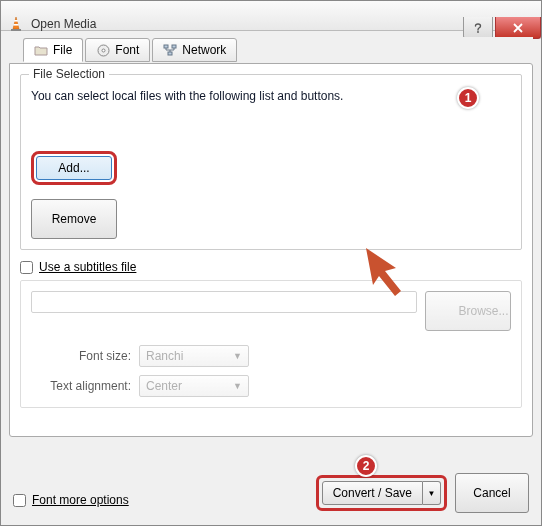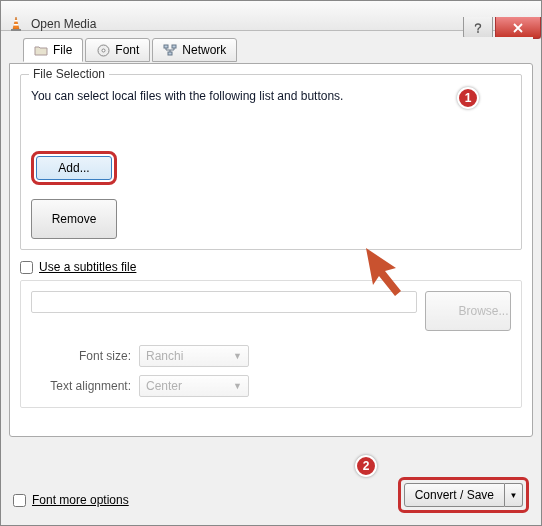--- a/index.html
+++ b/index.html
@@ -180,17 +180,20 @@
       </div>
       <div style="display:flex; gap:8px; align-items:center;">
         <div class="convwrap">
           <div class="splitbtn">
             <div class="main">
                 <span>Convert / Save</span>
               </div>
             <div class="drop">▼</div>
           </div>
         </div>
+        <div class="btn" style="width:74px;">
+          <span>Cancel</span>
+        </div>
       </div>
     </div>
 
   </div>
 </div>
 
 </body></html>

